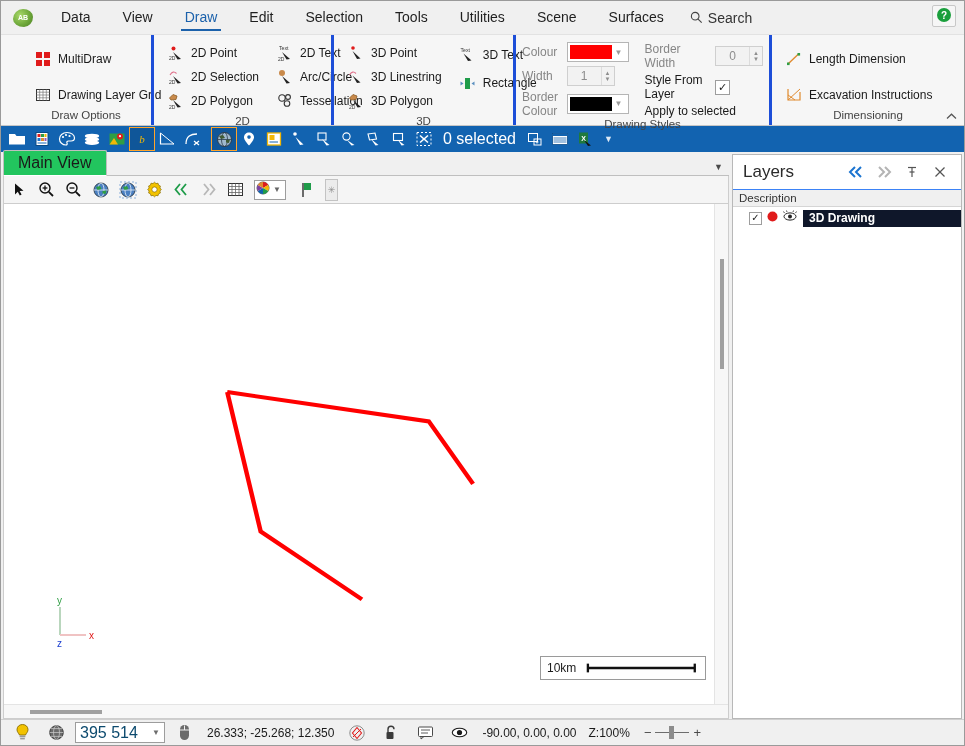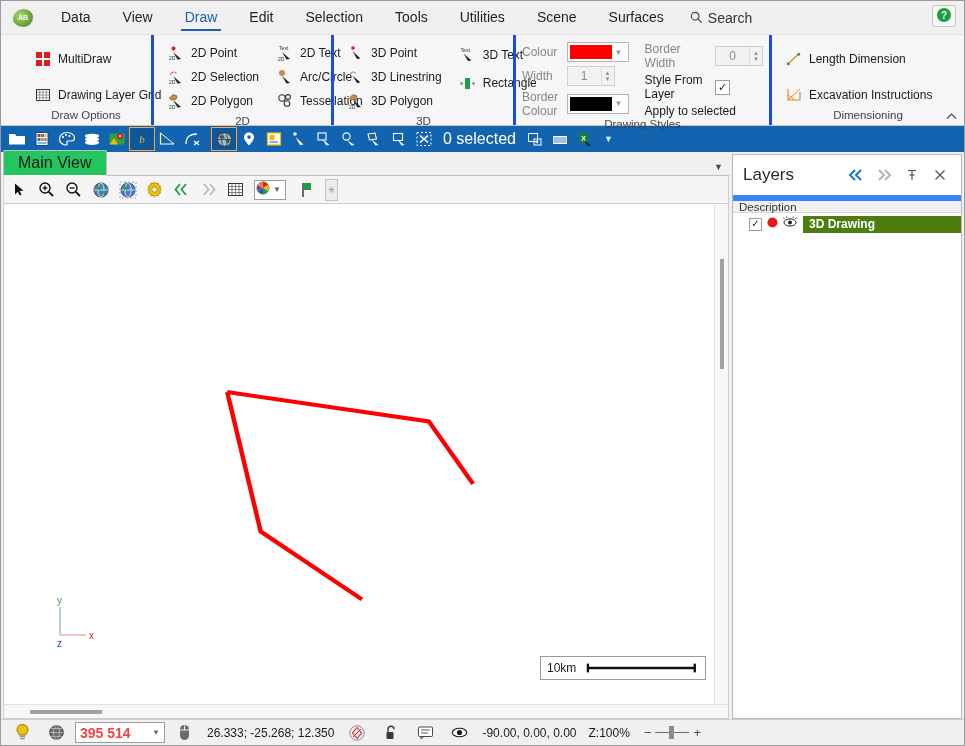--- a/index.html
+++ b/index.html
@@ -318,35 +318,35 @@
   .layers-panel {
     width: 230px;
     flex: 0 0 230px;
     background: #ffffff;
     border: 1px solid #b8b8b8;
     margin: 2px 2px 0 1px;
     display: flex;
     flex-direction: column;
   }
   .layers-header {
-    height: 40px;
+    height: 34px;
     display: flex; align-items: center;
     padding: 0 10px;
     gap: 6px;
     flex: 0 0 auto;
   }
   .layers-title { font-size: 17px; color: #2b2b2b; flex: 1; }
   .lh-btn {
     width: 22px; height: 22px;
     display: flex; align-items: center; justify-content: center;
   }
   .layers-colhead {
     height: 18px;
     background: #f0f0f0;
-    border-top: 6px solid #3b82f6;
+    border-top: 1px solid #3b82f6;
     border-bottom: 1px solid #d5d5d5;
     display: flex; align-items: center;
     padding-left: 6px;
     font-size: 11.5px;
     color: #333;
     flex: 0 0 auto;
   }
   .layers-list { flex: 1; background: #fff; padding-top: 2px; }
   .layer-row {
     display: flex; align-items: center;
@@ -355,21 +355,21 @@
     gap: 4px;
   }
   .layer-chk {
     width: 13px; height: 13px;
     border: 1px solid #9d9d9d;
     background: #fff;
     display: flex; align-items: center; justify-content: center;
     font-size: 10px; line-height: 1;
   }
   .layer-name {
-    background: #4d7c0f;
+    background: #0f172a;
     color: #ffffff;
     font-weight: bold;
     font-size: 12px;
     padding: 1px 6px 2px 6px;
     flex: 1;
     margin-left: 2px;
   }
 
   
   .statusbar {
@@ -383,21 +383,21 @@
     flex: 0 0 auto;
   }
   .sb-ico { width: 30px; height: 22px; display: flex; align-items: center; justify-content: center; }
   .sb-combo {
     display: flex; align-items: center;
     width: 90px; height: 21px;
     border: 1px solid #9d9d9d;
     background: #fff;
     padding: 0 4px;
   }
-  .sb-combo .v { flex: 1; font-size: 14px; color: #ef4444; font-weight: bold; }
+  .sb-combo .v { flex: 1; font-size: 16px; color: #0c4a6e; }
   .sb-combo .c { color: #6d6d6d; font-size: 8px; }
   .sb-text { font-size: 12px; color: #1a1a1a; white-space: nowrap; padding: 0 4px; }
   .zoom-slider {
     display: flex; align-items: center; gap: 4px; padding-left: 6px;
   }
   .zs-line { width: 34px; height: 1px; background: #6d6d6d; position: relative; }
   .zs-knob { position: absolute; left: 14px; top: -6px; width: 5px; height: 13px; background: #8c8c8c; }
   .zs-pm { font-size: 13px; color: #4a4a4a; line-height: 1; }
 </style>
 </head>

